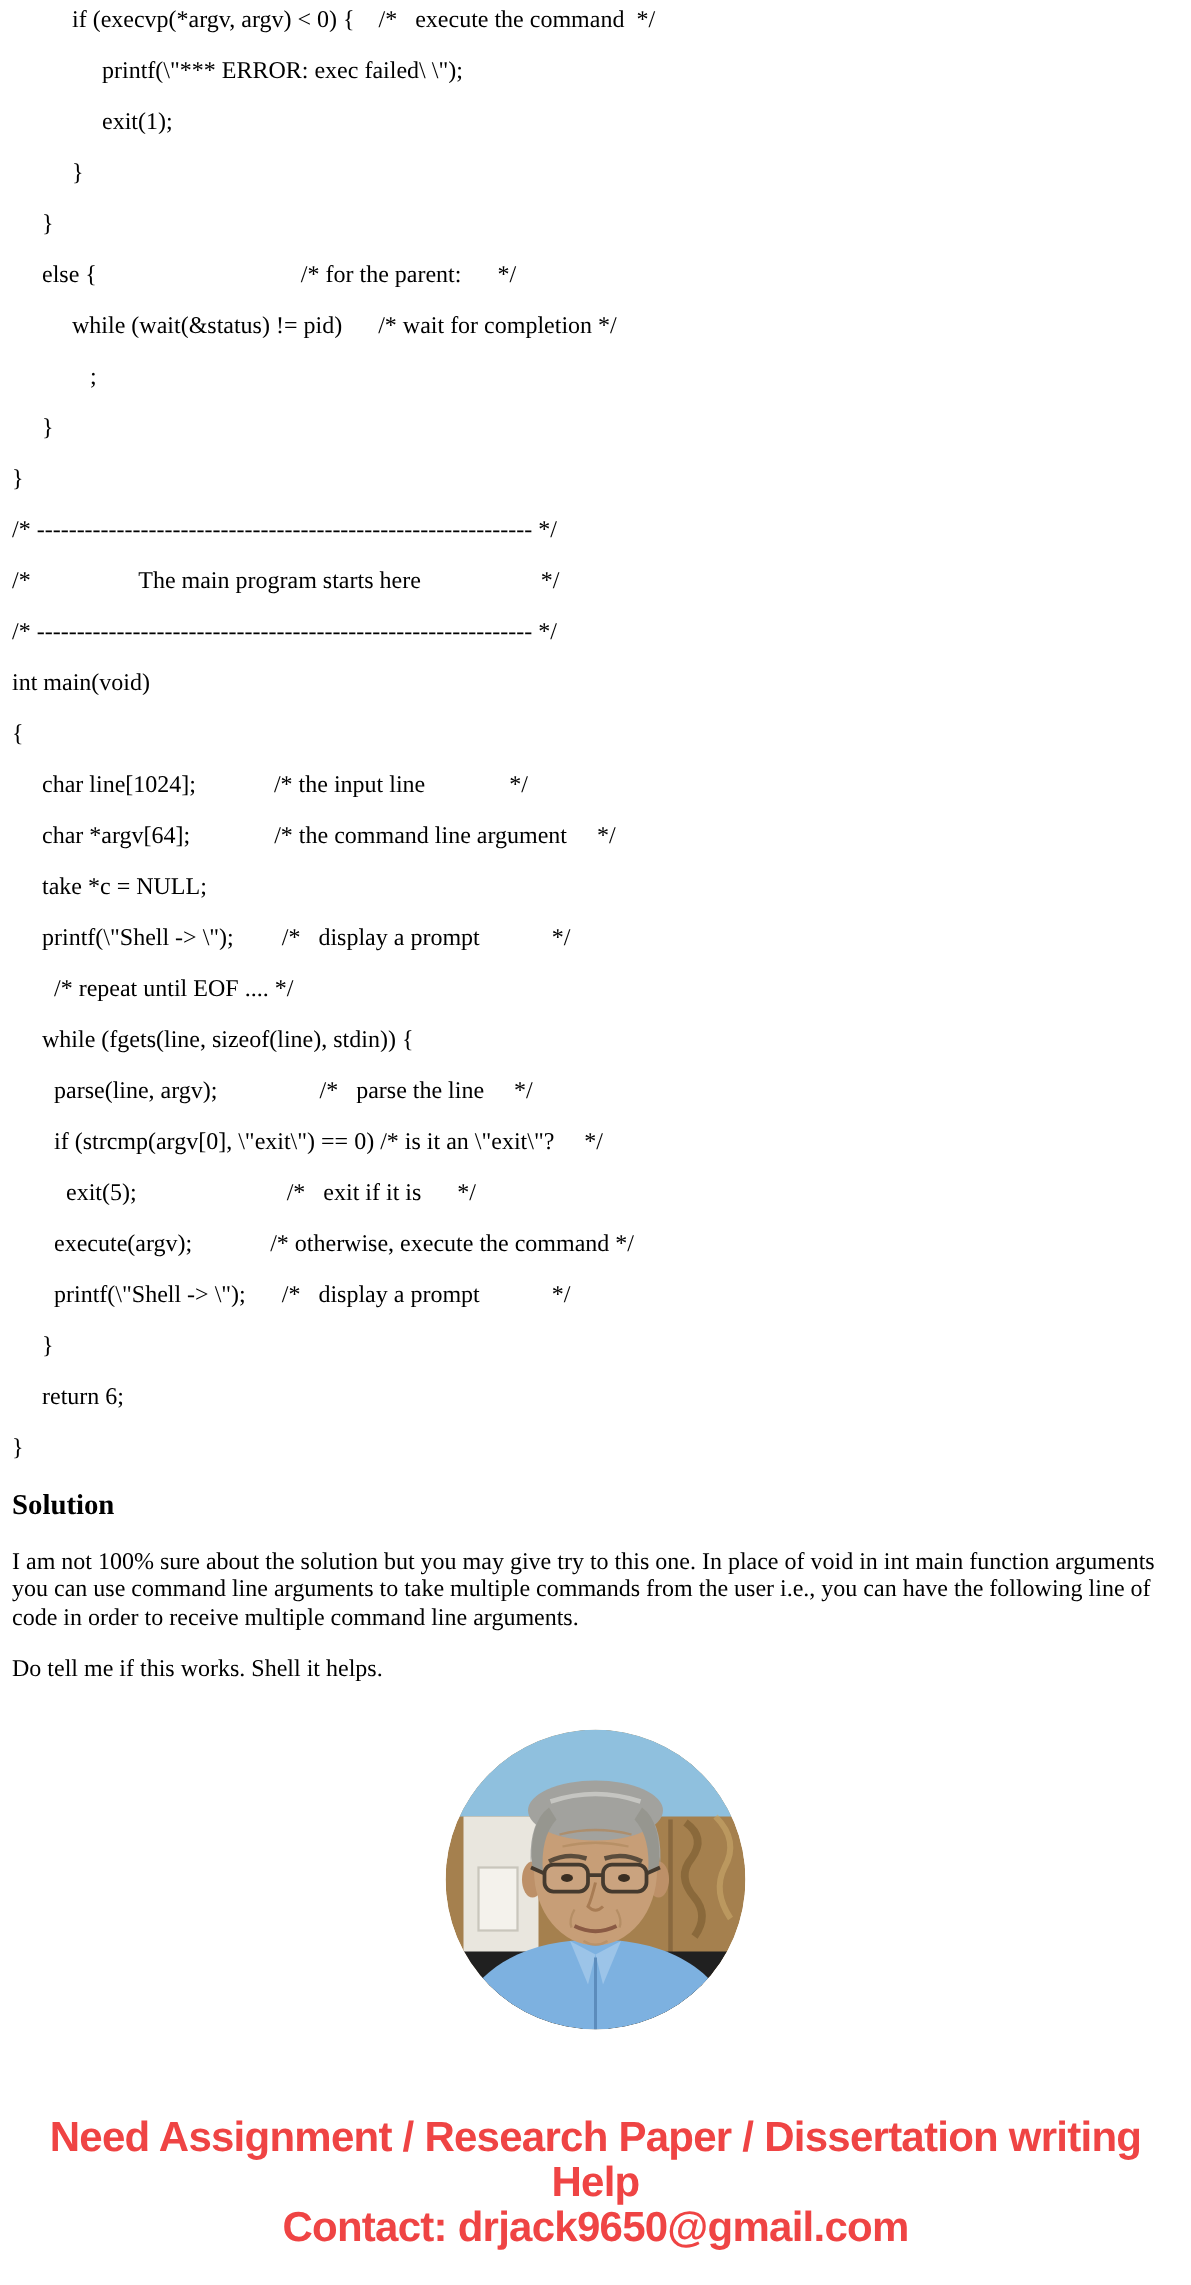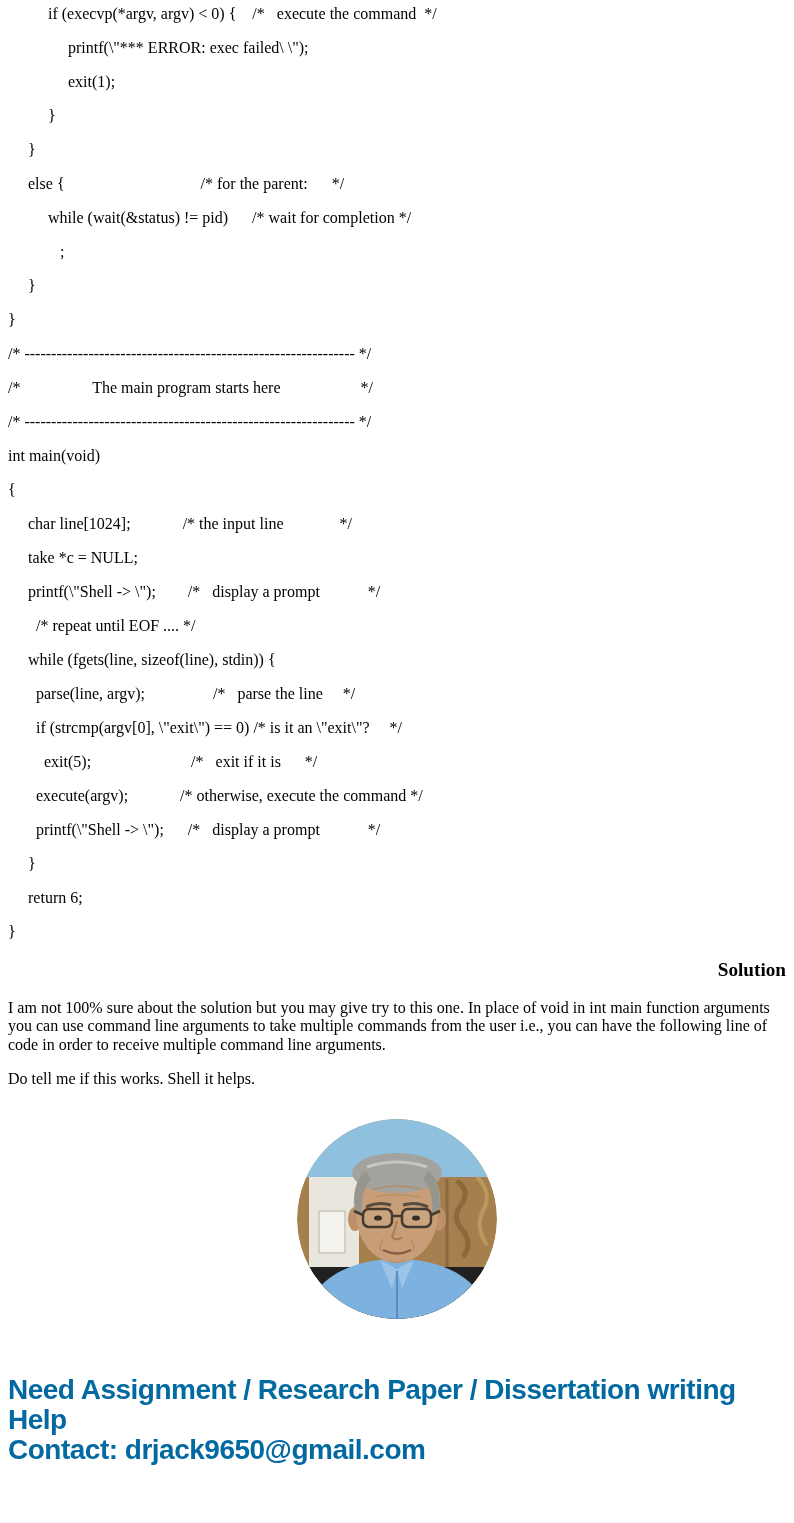--- a/index.html
+++ b/index.html
@@ -22,21 +22,20 @@
     font-size: 16px;
     white-space: pre-wrap;
     font-family: "Liberation Serif", "DejaVu Serif", serif;
   }
   
   .solution-heading {
     font-size: 19.2px;
     line-height: 22px;
     font-weight: bold;
     margin: 18px 0;
-    text-align: right;
   }
   .body-text {
     margin: 16px 0;
     line-height: 18.4px;
   }
   
   .photo-wrap {
     margin-top: 30px;
     text-align: center;
   }
@@ -45,26 +44,27 @@
     width: 200px;
     height: 200px;
     border-radius: 50%;
     overflow: hidden;
     line-height: 0;
   }
   .avatar svg { width: 200px; height: 200px; }
   
   .footer {
     margin-top: 52px;
+    text-align: center;
     font-family: "Liberation Sans", "DejaVu Sans", sans-serif;
     font-weight: bold;
     font-size: 28px;
     line-height: 30px;
     letter-spacing: -0.5px;
-    color: #0369a1;
+    color: #ef4444;
   }
 </style>
 </head>
 <body>
 
 <main>
 
   <section class="code-block">
 
       <p class="code-line">          if (execvp(*argv, argv) &lt; 0) {    /*   execute the command  */</p>
@@ -92,20 +92,21 @@
       <p class="code-line">/*                  The main program starts here                    */</p>
 
       <p class="code-line">/* -------------------------------------------------------------- */</p>
 
       <p class="code-line">int main(void)</p>
 
       <p class="code-line">{</p>
 
       <p class="code-line">     char line[1024];             /* the input line              */</p>
 
+      <p class="code-line">     char *argv[64];              /* the command line argument     */</p>
 
       <p class="code-line">     take *c = NULL;</p>
 
       <p class="code-line">     printf(\"Shell -&gt; \");        /*   display a prompt            */</p>
 
       <p class="code-line">       /* repeat until EOF .... */</p>
 
       <p class="code-line">     while (fgets(line, sizeof(line), stdin)) {</p>
 
       <p class="code-line">       parse(line, argv);                 /*   parse the line     */</p>

